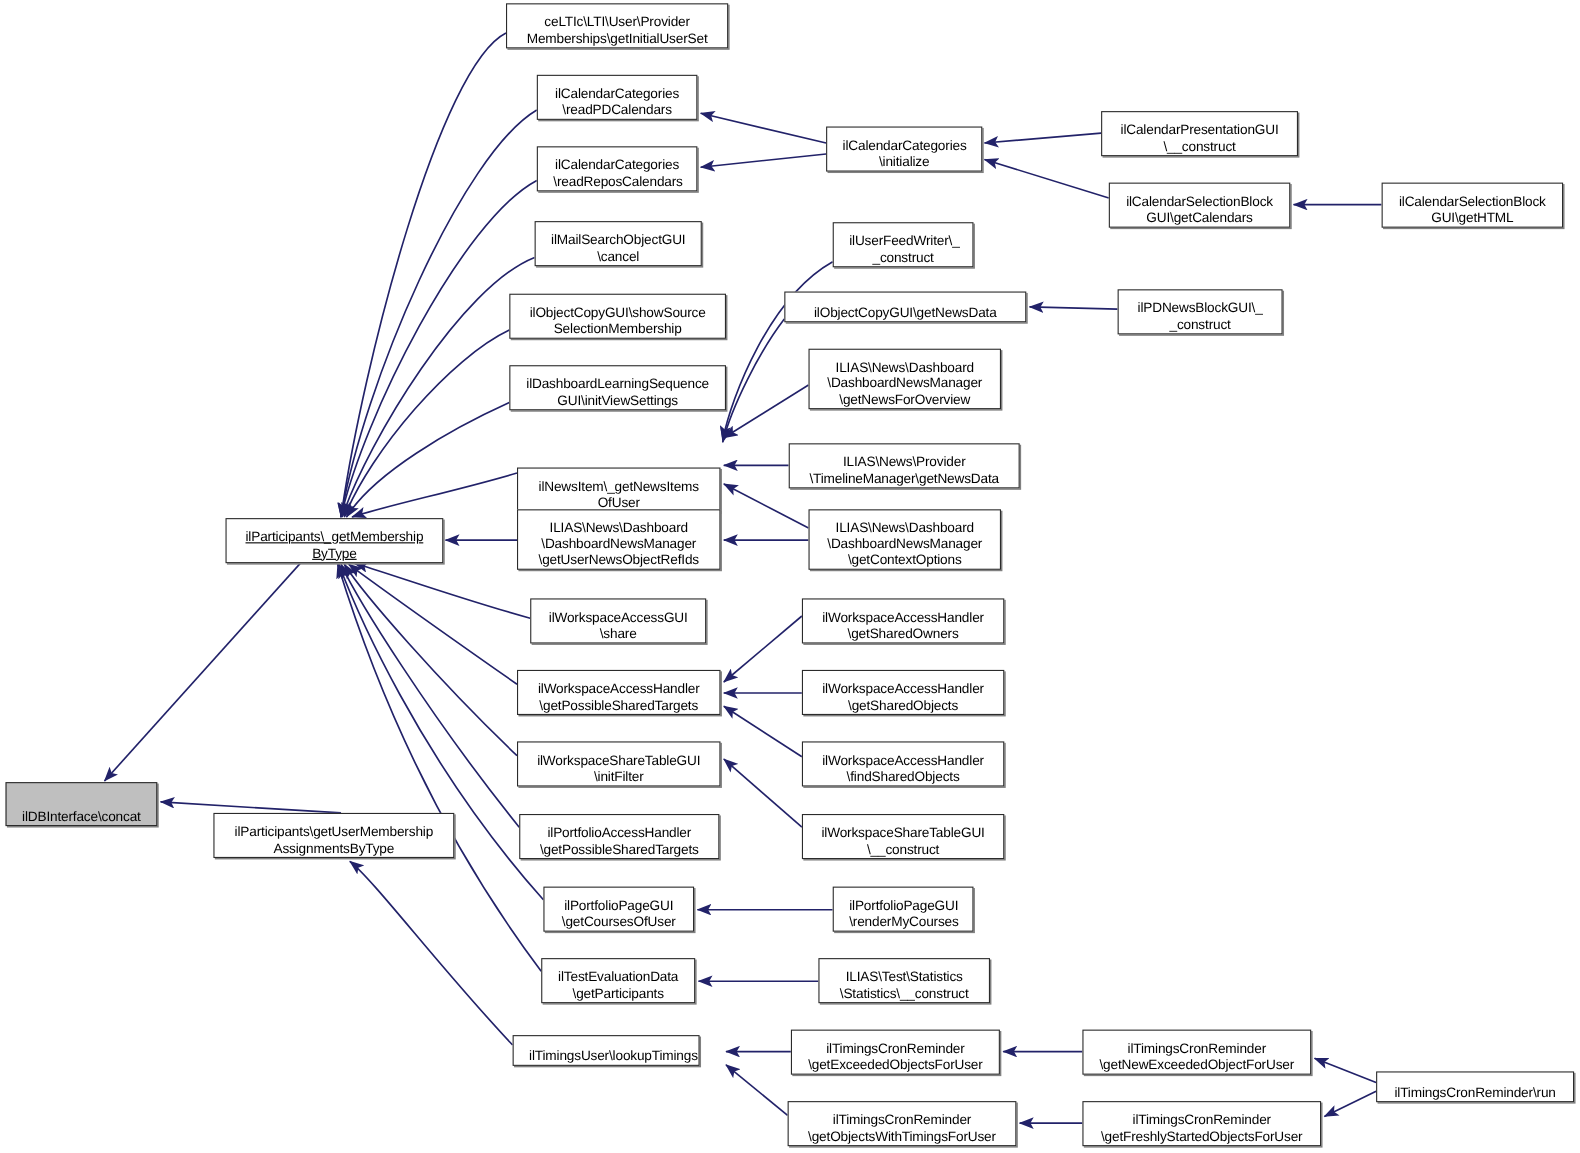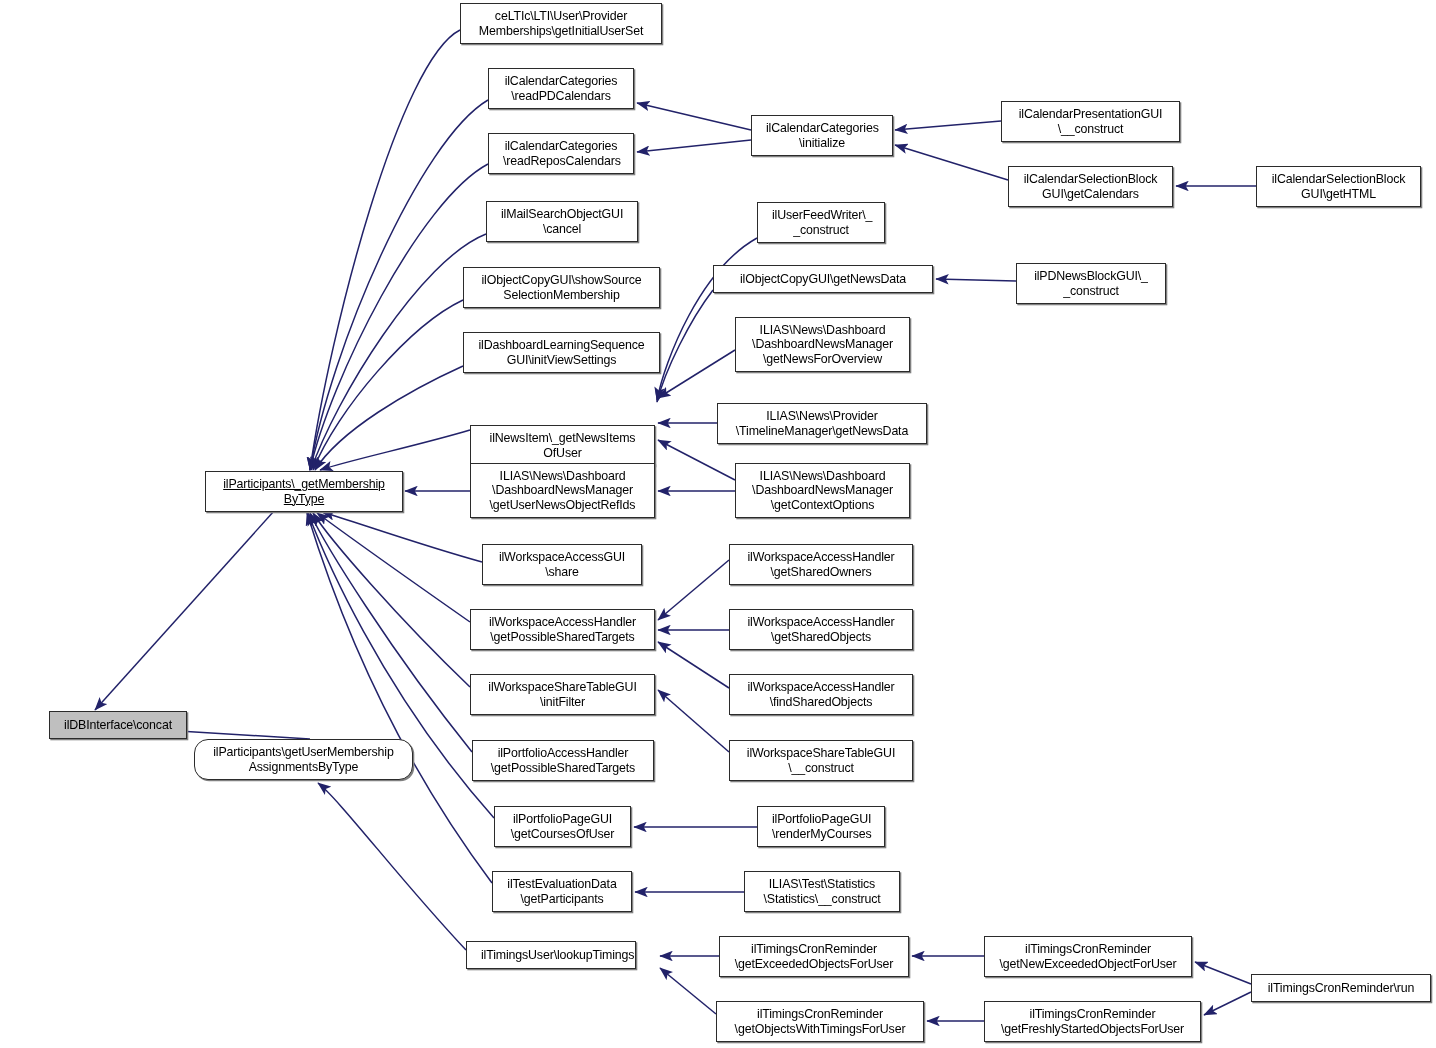--- a/index.html
+++ b/index.html
@@ -13,21 +13,21 @@
     overflow:hidden;
   }
   #edges{position:absolute;left:0;top:0;width:1436px;height:1048px;pointer-events:none;}
   .node{
     position:absolute;
     box-sizing:border-box;
     border:1px solid #2b2b2b;
     background:#ffffff;
     color:#000000;
     display:flex;
-    align-items:center;
+    align-items:flex-end;
     justify-content:center;
     text-align:center;
     font-size:12.4px;
     line-height:14.4px;
     letter-spacing:-0.15px;
     white-space:pre-line;
     padding:1px 14px;
     box-shadow:1.3px 1.3px 0 0 #808080;
   }
   .node.root{
@@ -115,22 +115,22 @@
 \initFilter</span></div>
       <div class="node" style="left: 472px; top: 740px; width: 182px; height: 41px;"><span>ilPortfolioAccessHandler
 \getPossibleSharedTargets</span></div>
       <div class="node" style="left: 494px; top: 806px; width: 137px; height: 41px;"><span>ilPortfolioPageGUI
 \getCoursesOfUser</span></div>
       <div class="node" style="left: 492px; top: 871px; width: 140px; height: 41px;"><span>ilTestEvaluationData
 \getParticipants</span></div>
       <div class="node" style="left: 466px; top: 941px; width: 170px; height: 28px;"><span>ilTimingsUser\lookupTimings</span></div>
       <div class="node" style="left: 205px; top: 471px; width: 198px; height: 41px; text-decoration: underline;"><span>ilParticipants\_getMembership
 ByType</span></div>
-      <div class="node root" style="left: 5px; top: 711px; width: 138px; height: 28px; margin-left: 44px;"><span>ilDBInterface\concat</span></div>
-      <div class="node" style="left: 194px; top: 739px; width: 219px; height: 41px; border-radius: 14px;"><span>ilParticipants\getUserMembership
+      <div class="node root" style="left: 5px; top: 711px; width: 138px; height: 40px;"><span>ilDBInterface\concat</span></div>
+      <div class="node" style="left: 194px; top: 739px; width: 219px; height: 41px;"><span>ilParticipants\getUserMembership
 AssignmentsByType</span></div>
       <div class="node" style="left: 751px; top: 115px; width: 142px; height: 41px;"><span>ilCalendarCategories
 \initialize</span></div>
       <div class="node" style="left: 757px; top: 202px; width: 128px; height: 41px;"><span>ilUserFeedWriter\_
 _construct</span></div>
       <div class="node" style="left: 713px; top: 265px; width: 220px; height: 28px;"><span>ilObjectCopyGUI\getNewsData</span></div>
       <div class="node" style="left: 735px; top: 317px; width: 175px; height: 55px;"><span>ILIAS\News\Dashboard
 \DashboardNewsManager
 \getNewsForOverview</span></div>
       <div class="node" style="left: 717px; top: 403px; width: 210px; height: 41px;"><span>ILIAS\News\Provider

